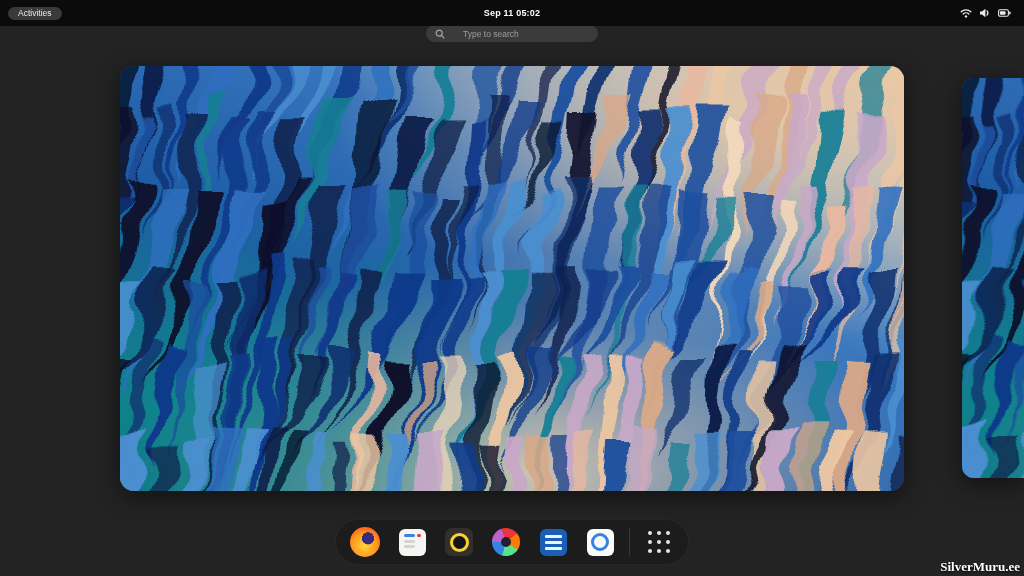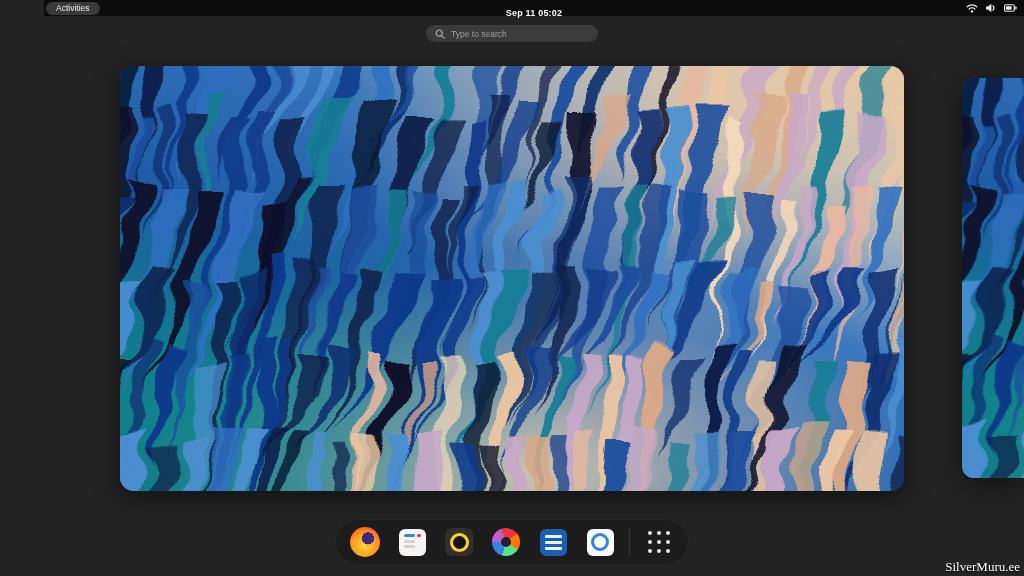--- a/index.html
+++ b/index.html
@@ -6,24 +6,24 @@
   html, body { margin: 0; padding: 0; }
   body {
     width: 1024px; height: 576px;
     background: #232323;
     font-family: "Liberation Sans", sans-serif;
     position: relative; overflow: hidden;
   }
 
   
   .top-bar {
-    position: absolute; top: 0; left: 0; right: 0; height: 16px;
+    position: absolute; top: 0; left: 0; right: 0; height: 26px;
     background: #0b0b0b;
     display: flex; align-items: center;
-    padding: 0 2px; z-index: 10; margin-left: 44px;
+    padding: 0 8px; z-index: 10;
   }
   .activities-btn {
     background: #3a3a3a; color: #ececec; border: none; border-radius: 8px;
     height: 13px; line-height: 13px; padding: 0 10px;
     font-size: 8.5px; font-family: inherit; cursor: pointer;
   }
   .clock {
     position: absolute; left: 50%; top: 4px; height: 18px;
     transform: translateX(-50%);
     display: flex; align-items: center;
@@ -34,21 +34,21 @@
     margin-left: auto; display: flex; align-items: center; gap: 7px;
     padding: 0 5px; height: 14px; border-radius: 7px; cursor: pointer;
   }
   .status-area svg { display: block; }
 
   
   .search-entry {
     position: absolute; top: 25px; left: 50%; transform: translateX(-50%);
     width: 172px; height: 17px;
     background: #3b3b3b; border-radius: 9px;
-    display: flex; align-items: center; gap: 6px; padding: 0 9px;
+    display: flex; align-items: center; gap: 18px; padding: 0 9px;
     cursor: text; z-index: 5;
   }
   .search-entry .ph { color: #9f9f9f; font-size: 8.5px; }
 
   
   .workspace-main {
     position: absolute; left: 120px; top: 66px; width: 784px; height: 425px;
     border-radius: 14px; overflow: hidden;
     box-shadow: 0 6px 24px rgba(0,0,0,.5);
     cursor: pointer;
@@ -132,21 +132,21 @@
     width: 24px; height: 24px;
     display: grid; grid-template-columns: repeat(3, 1fr); gap: 4px;
     align-items: center; justify-items: center;
   }
   .ic-grid i { width: 4px; height: 4px; border-radius: 50%; background: #e6e6e6; display: block; }
 
   
   .watermark {
     position: absolute; right: 4px; bottom: 1px;
     font-family: "Liberation Serif", serif;
-    color: #ffffff; font-size: 13px; font-weight: 400;
+    color: #ffffff; font-size: 13px; font-weight: 700;
     text-shadow: 0 1px 2px rgba(0,0,0,.9);
     z-index: 6;
   }
 
   .hidden-defs { position: absolute; width: 0; height: 0; overflow: hidden; }
 </style>
 </head>
 <body>
 
 <svg class="hidden-defs" aria-hidden="true">

